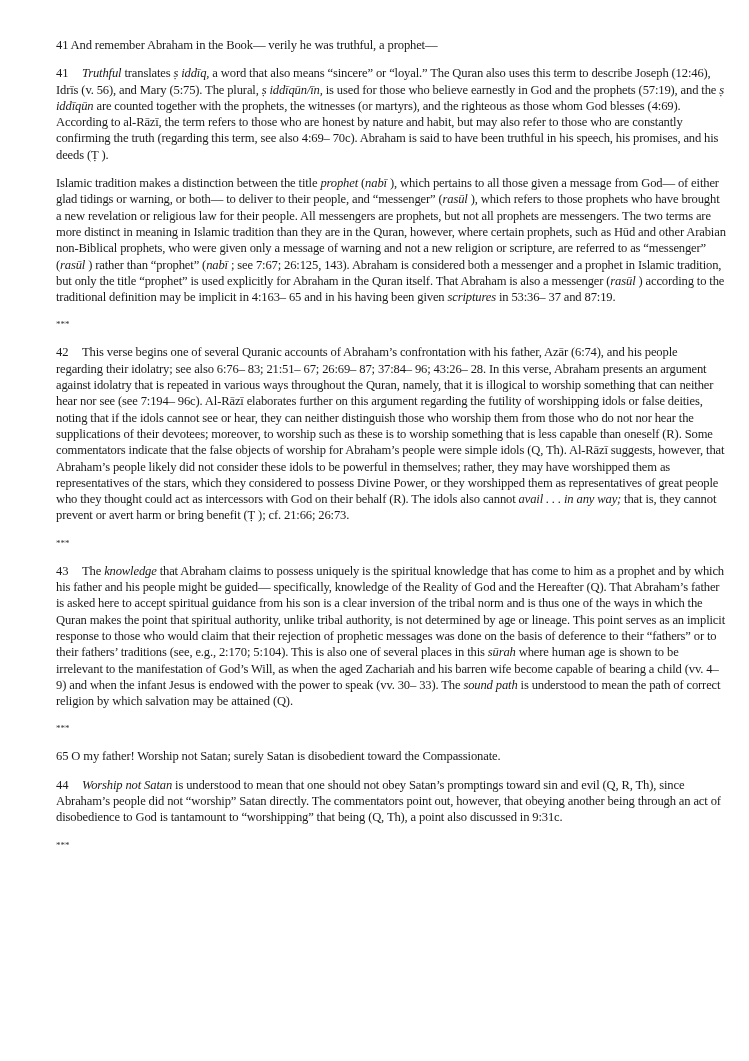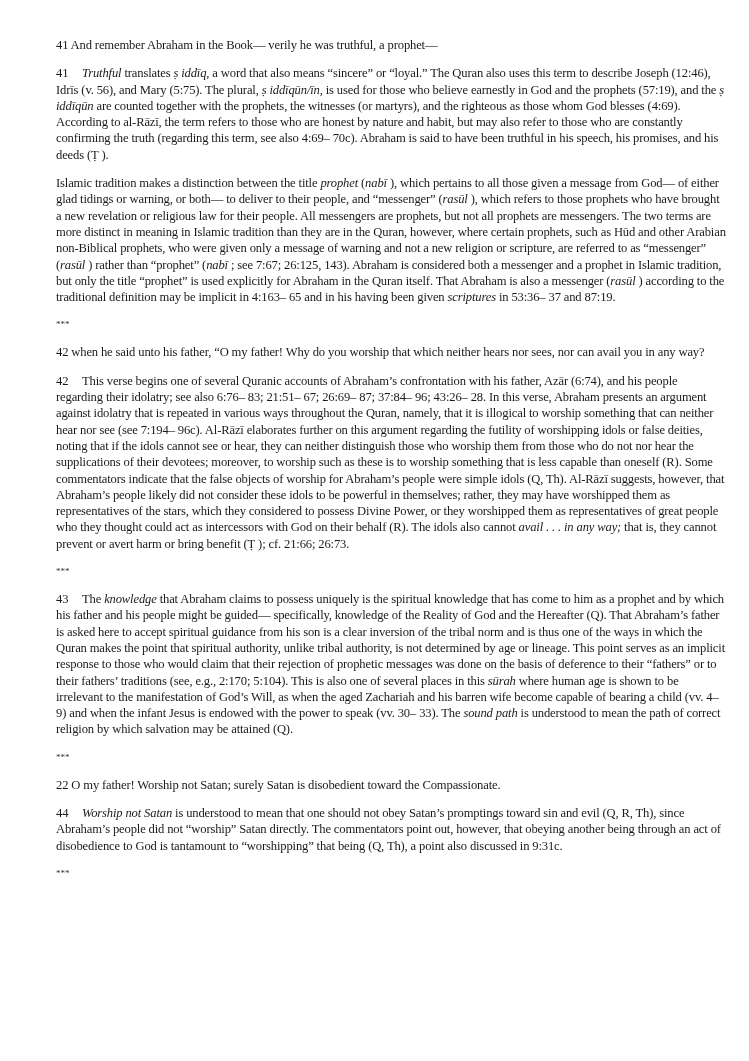--- a/index.html
+++ b/index.html
@@ -55,30 +55,29 @@
   <p class="verse">41 And remember Abraham in the Book— verily he was truthful, a prophet—</p>
 
   <p class="commentary">
     <span class="num">41</span><em>Truthful</em><span> translates </span><em>ṣ iddīq,</em><span> a word that also means “sincere” or “loyal.” The Quran also uses this term to describe Joseph (12:46), Idrīs (v. 56), and Mary (5:75). The plural, </span><em>ṣ iddīqūn/īn,</em><span> is used for those who believe earnestly in God and the prophets (57:19), and the </span><em>ṣ iddīqūn</em><span> are counted together with the prophets, the witnesses (or martyrs), and the righteous as those whom God blesses (4:69). According to al-Rāzī, the term refers to those who are honest by nature and habit, but may also refer to those who are constantly confirming the truth (regarding this term, see also 4:69– 70c). Abraham is said to have been truthful in his speech, his promises, and his deeds (Ṭ ).</span>
   </p>
 
   <p class="para"><span>Islamic tradition makes a distinction between the title </span><em>prophet</em><span> (</span><em>nabī</em><span> ), which pertains to all those given a message from God— of either glad tidings or warning, or both— to deliver to their people, and “messenger” (</span><em>rasūl</em><span> ), which refers to those prophets who have brought a new revelation or religious law for their people. All messengers are prophets, but not all prophets are messengers. The two terms are more distinct in meaning in Islamic tradition than they are in the Quran, however, where certain prophets, such as Hūd and other Arabian non-Biblical prophets, who were given only a message of warning and not a new religion or scripture, are referred to as “messenger” (</span><em>rasūl</em><span> ) rather than “prophet” (</span><em>nabī</em><span> ; see 7:67; 26:125, 143). Abraham is considered both a messenger and a prophet in Islamic tradition, but only the title “prophet” is used explicitly for Abraham in the Quran itself. That Abraham is also a messenger (</span><em>rasūl</em><span> ) according to the traditional definition may be implicit in 4:163– 65 and in his having been given </span><em>scriptures</em><span> in 53:36– 37 and 87:19.</span></p>
 
   <p class="sep">***</p>
 
-  <p class="verse">42 when he said unto his father, “O my father! Why do you worship that which neither hears nor sees, nor can avail you in any way?</p>
 
   <p class="commentary"><span class="num">42</span><span>This verse begins one of several Quranic accounts of Abraham’s confrontation with his father, Azār (6:74), and his people regarding their idolatry; see also 6:76– 83; 21:51– 67; 26:69– 87; 37:84– 96; 43:26– 28. In this verse, Abraham presents an argument against idolatry that is repeated in various ways throughout the Quran, namely, that it is illogical to worship something that can neither hear nor see (see 7:194– 96c). Al-Rāzī elaborates further on this argument regarding the futility of worshipping idols or false deities, noting that if the idols cannot see or hear, they can neither distinguish those who worship them from those who do not nor hear the supplications of their devotees; moreover, to worship such as these is to worship something that is less capable than oneself (R). Some commentators indicate that the false objects of worship for Abraham’s people were simple idols (Q, Th). Al-Rāzī suggests, however, that Abraham’s people likely did not consider these idols to be powerful in themselves; rather, they may have worshipped them as representatives of the stars, which they considered to possess Divine Power, or they worshipped them as representatives of great people who they thought could act as intercessors with God on their behalf (R). The idols also cannot </span><em>avail . . . in any way;</em><span> that is, they cannot prevent or avert harm or bring benefit (Ṭ ); cf. 21:66; 26:73.</span></p>
 
   <p class="sep">***</p>
 
 
   <p class="commentary"><span class="num">43</span><span>The </span><em>knowledge</em><span> that Abraham claims to possess uniquely is the spiritual knowledge that has come to him as a prophet and by which his father and his people might be guided— specifically, knowledge of the Reality of God and the Hereafter (Q). That Abraham’s father is asked here to accept spiritual guidance from his son is a clear inversion of the tribal norm and is thus one of the ways in which the Quran makes the point that spiritual authority, unlike tribal authority, is not determined by age or lineage. This point serves as an implicit response to those who would claim that their rejection of prophetic messages was done on the basis of deference to their “fathers” or to their fathers’ traditions (see, e.g., 2:170; 5:104). This is also one of several places in this </span><em>sūrah</em><span> where human age is shown to be irrelevant to the manifestation of God’s Will, as when the aged Zachariah and his barren wife become capable of bearing a child (vv. 4– 9) and when the infant Jesus is endowed with the power to speak (vv. 30– 33). The </span><em>sound path</em><span> is understood to mean the path of correct religion by which salvation may be attained (Q).</span></p>
 
   <p class="sep">***</p>
 
-  <p class="verse">22 O my father! Worship not Satan; surely Satan is disobedient toward the Compassionate.</p>
+  <p class="verse">65 O my father! Worship not Satan; surely Satan is disobedient toward the Compassionate.</p>
 
   <p class="commentary"><span class="num">44</span><em>Worship not Satan</em><span> is understood to mean that one should not obey Satan’s promptings toward sin and evil (Q, R, Th), since Abraham’s people did not “worship” Satan directly. The commentators point out, however, that obeying another being through an act of disobedience to God is tantamount to “worshipping” that being (Q, Th), a point also discussed in 9:31c.</span></p>
 
   <p class="sep">***</p>
 
 </div>
 
 </body></html>

